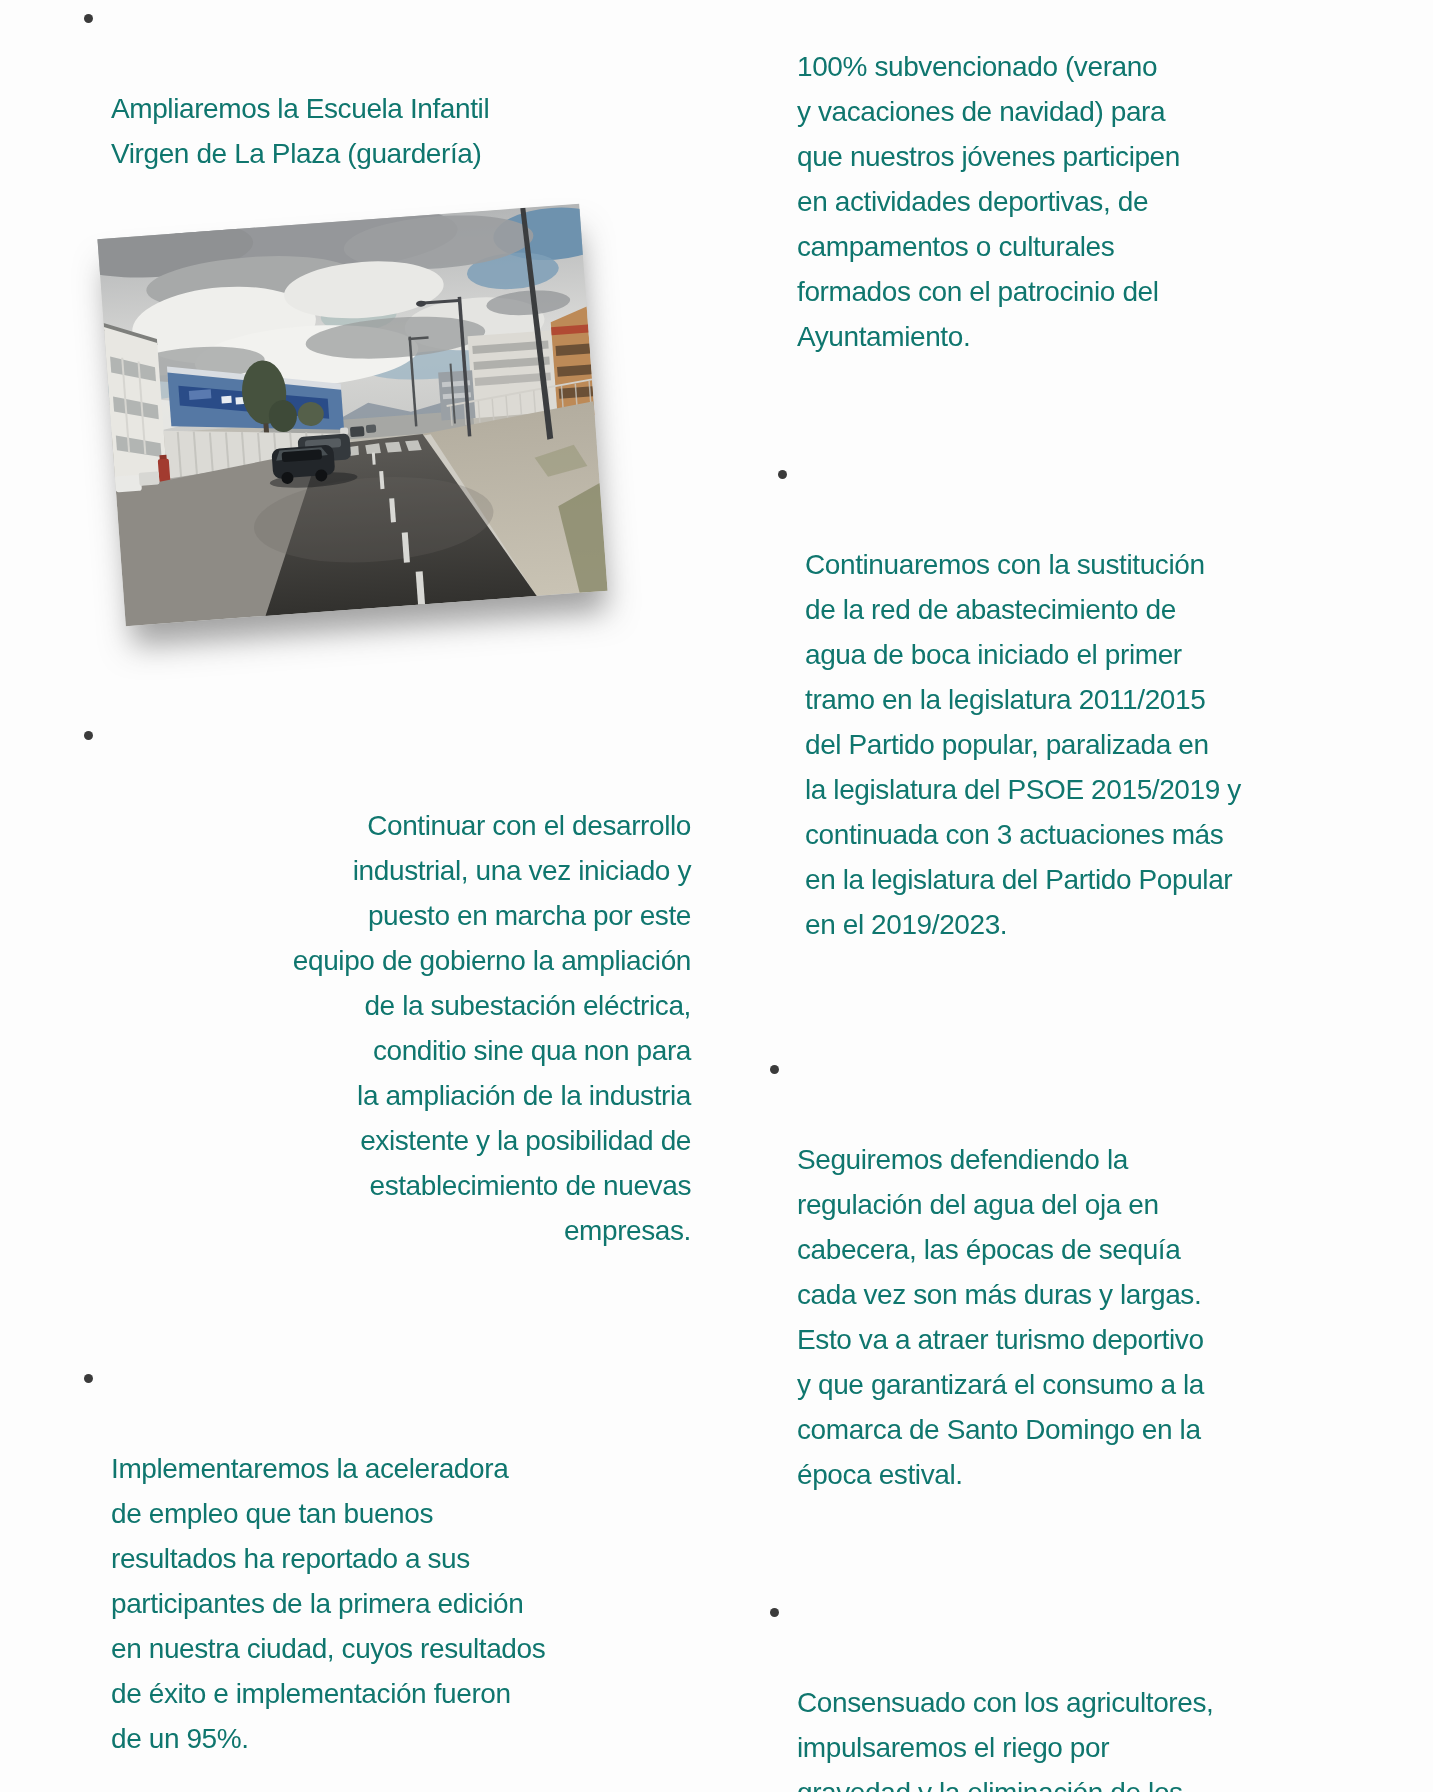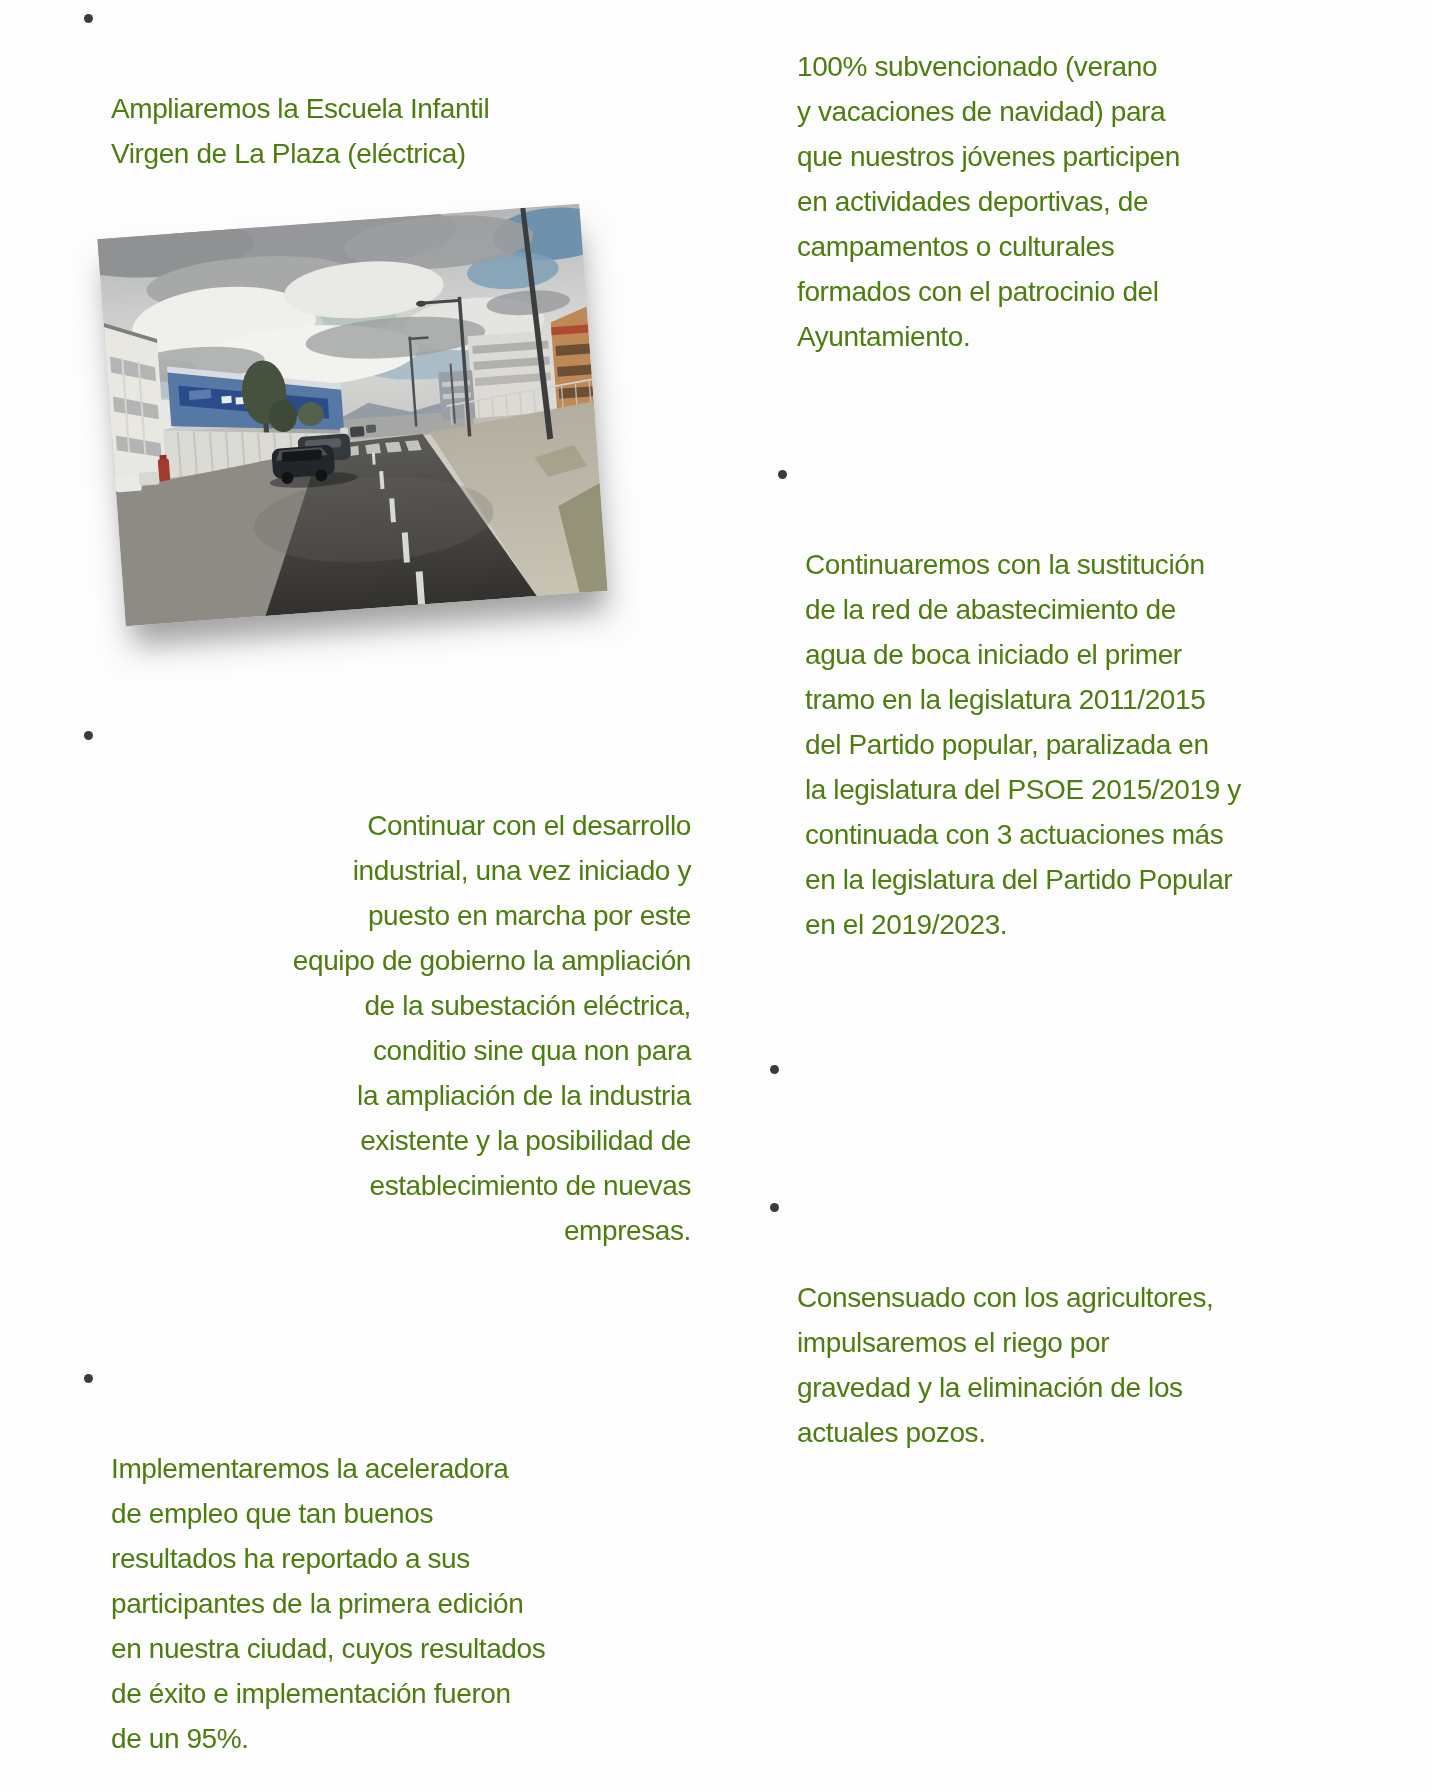--- a/index.html
+++ b/index.html
@@ -18,21 +18,21 @@
     top: 0;
   }
   .col-left  { left: 111px; width: 580px; top: -4px; }
   .col-right { left: 797px; width: 620px; top: -1px; }
   .para {
     position: relative;
     font-size: 28px;
     line-height: 45px;
     letter-spacing: -0.4px;
     white-space: pre-line;
-    color: #4d7c0f;
+    color: #0f766e;
   }
   .bullet > .dot {
     position: absolute;
     left: -27px;
     top: 18px;
     width: 9px;
     height: 9px;
     border-radius: 50%;
     background: #3b3b3b;
   }
@@ -58,21 +58,21 @@
 </head>
 <body>
 
 <div class="canvas">
 
   <div class="col col-left">
 
     <div class="para bullet lc-p1">
       <span class="dot"></span>
       <div>Ampliaremos la Escuela Infantil
-Virgen de La Plaza (eléctrica)</div>
+Virgen de La Plaza (guardería)</div>
     </div>
 
 
     <figure class="photo lc-photo">
       <svg width="483" height="388" viewBox="0 0 483 388">
         <defs>
           <linearGradient id="skyG" x1="0" y1="0" x2="0" y2="1">
             <stop offset="0" stop-color="#b4b6b7"></stop>
             <stop offset="0.55" stop-color="#d9d9d7"></stop>
             <stop offset="1" stop-color="#c7c8c6"></stop>
@@ -277,20 +277,28 @@
 tramo en la legislatura 2011/2015
 del Partido popular, paralizada en
 la legislatura del PSOE 2015/2019 y
 continuada con 3 actuaciones más
 en la legislatura del Partido Popular
 en el 2019/2023.</div>
     </div>
 
     <div class="para bullet rc-p3">
       <span class="dot"></span>
+      <div>Seguiremos defendiendo la
+regulación del agua del oja en
+cabecera, las épocas de sequía
+cada vez son más duras y largas.
+Esto va a atraer turismo deportivo
+y que garantizará el consumo a la
+comarca de Santo Domingo en la
+época estival.</div>
     </div>
 
     <div class="para bullet rc-p4">
       <span class="dot"></span>
       <div>Consensuado con los agricultores,
 impulsaremos el riego por
 gravedad y la eliminación de los
 actuales pozos.</div>
     </div>
 

